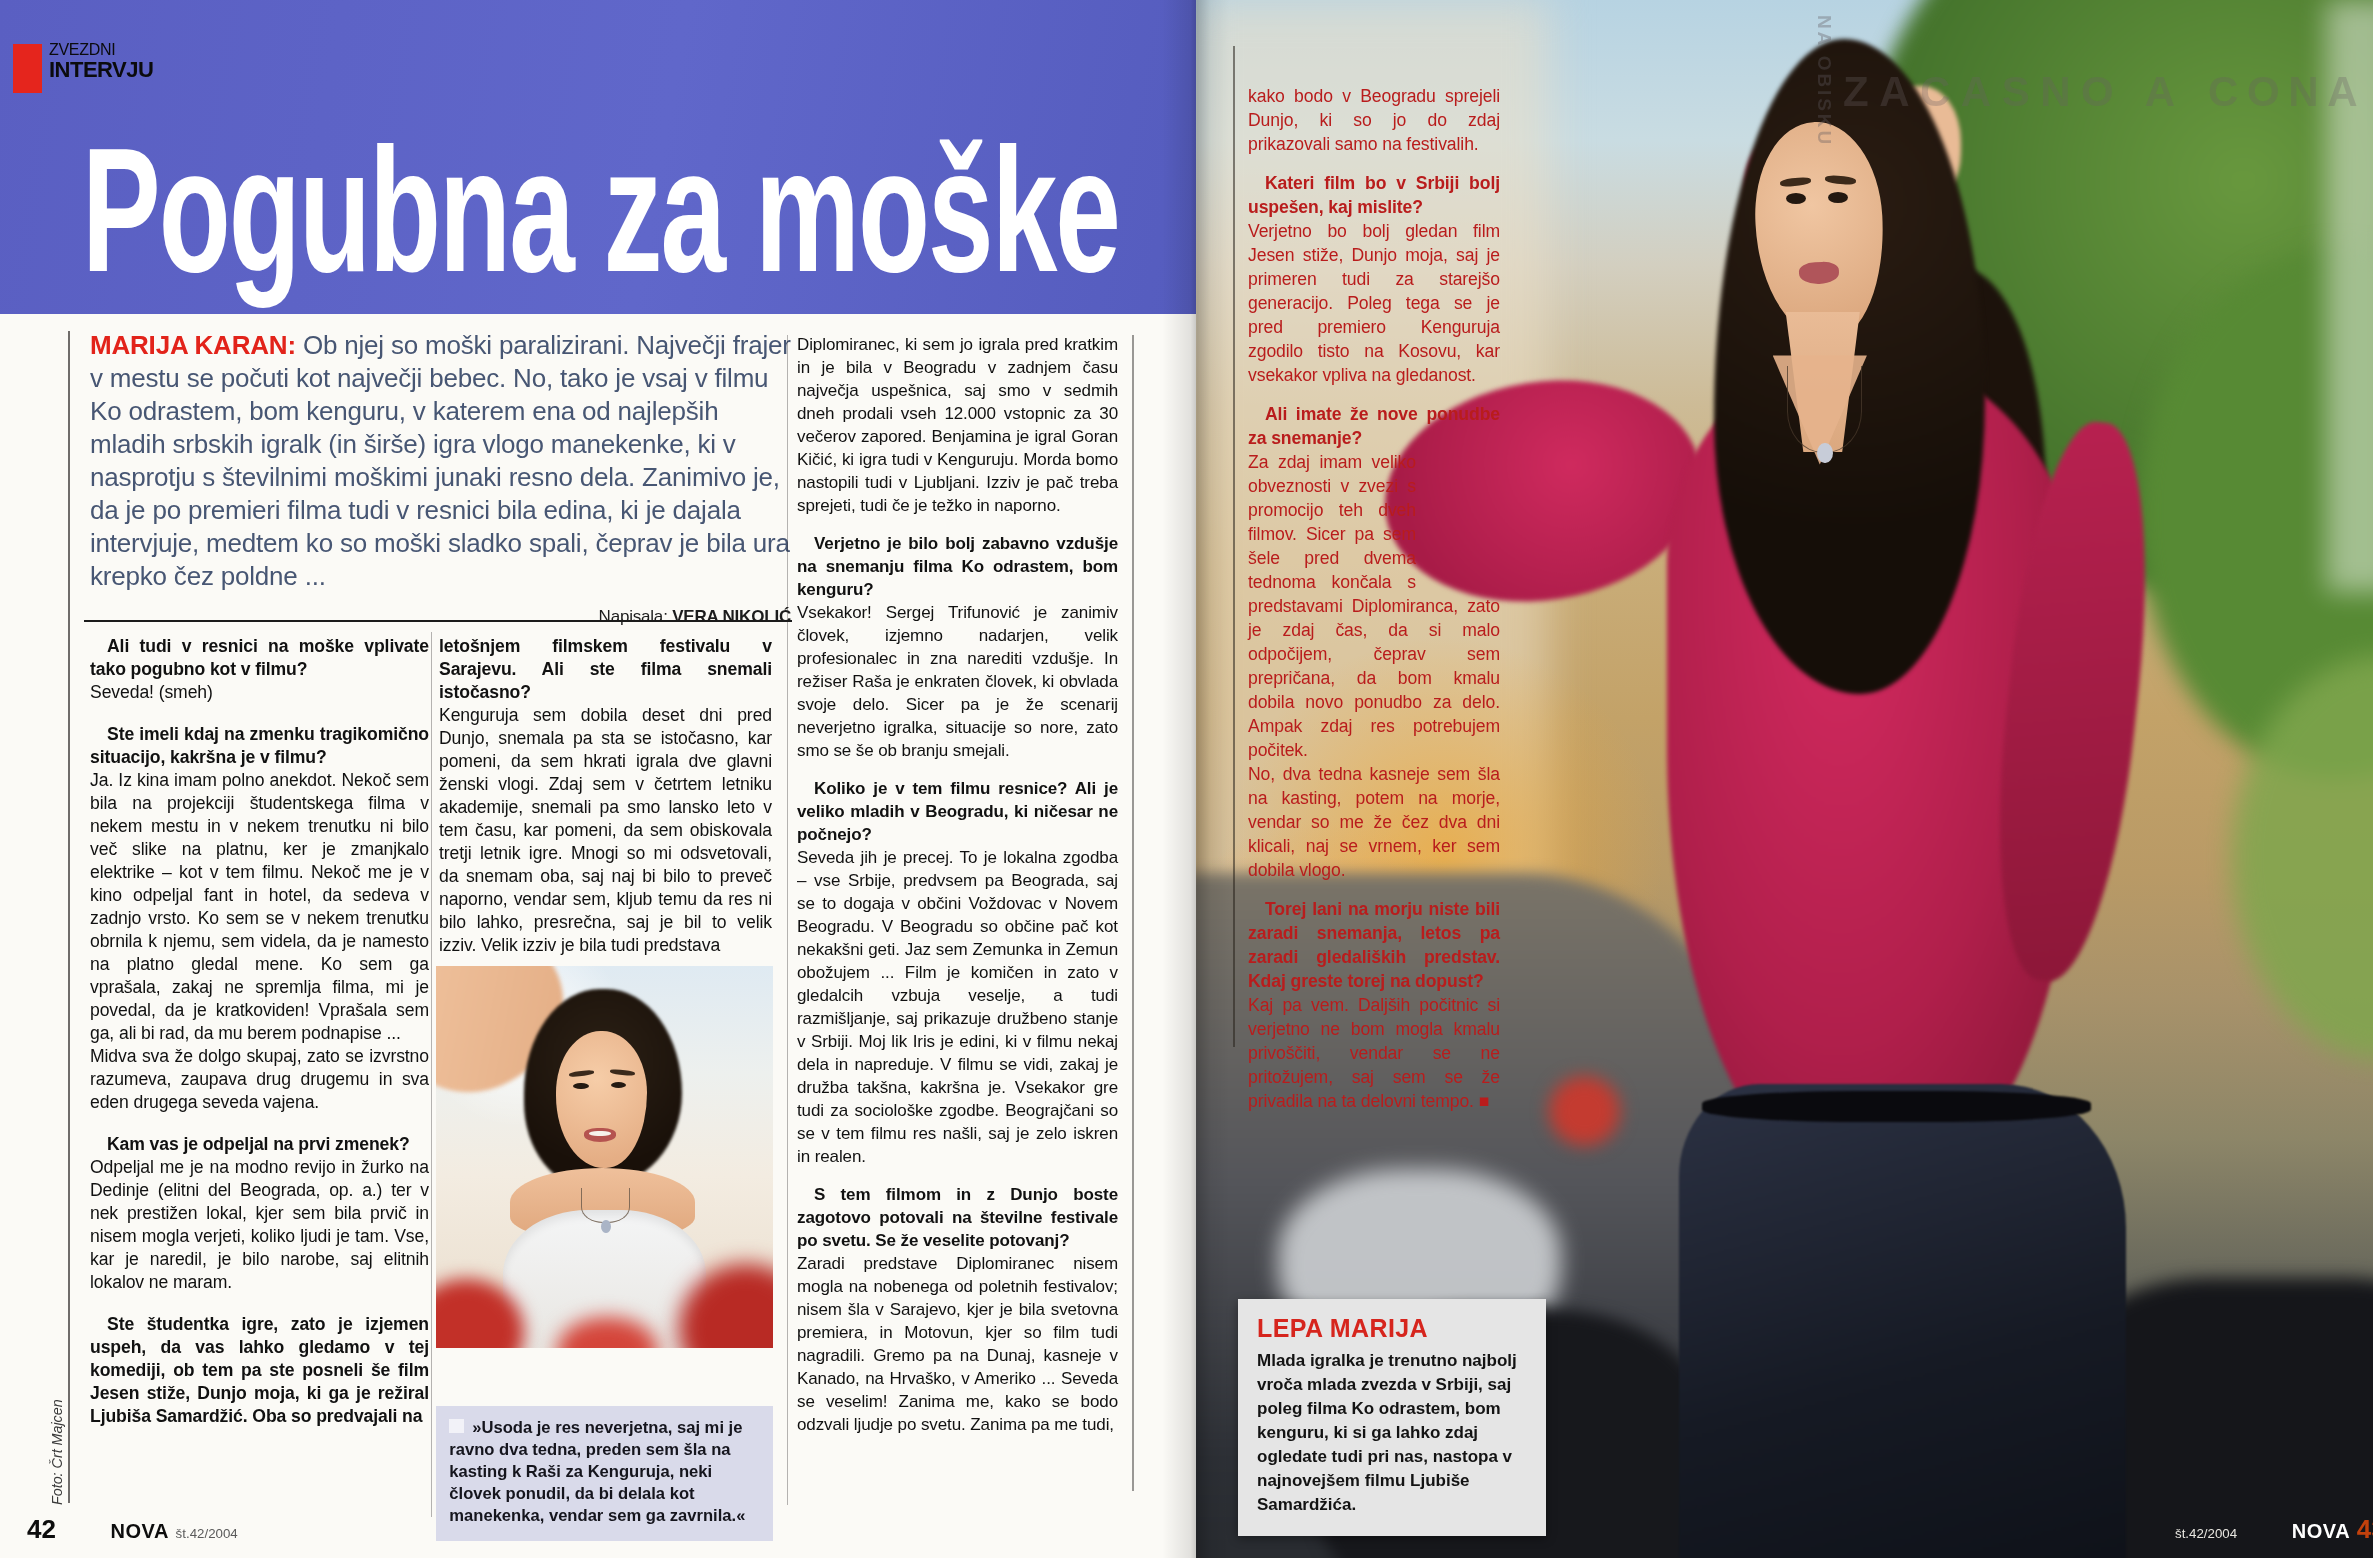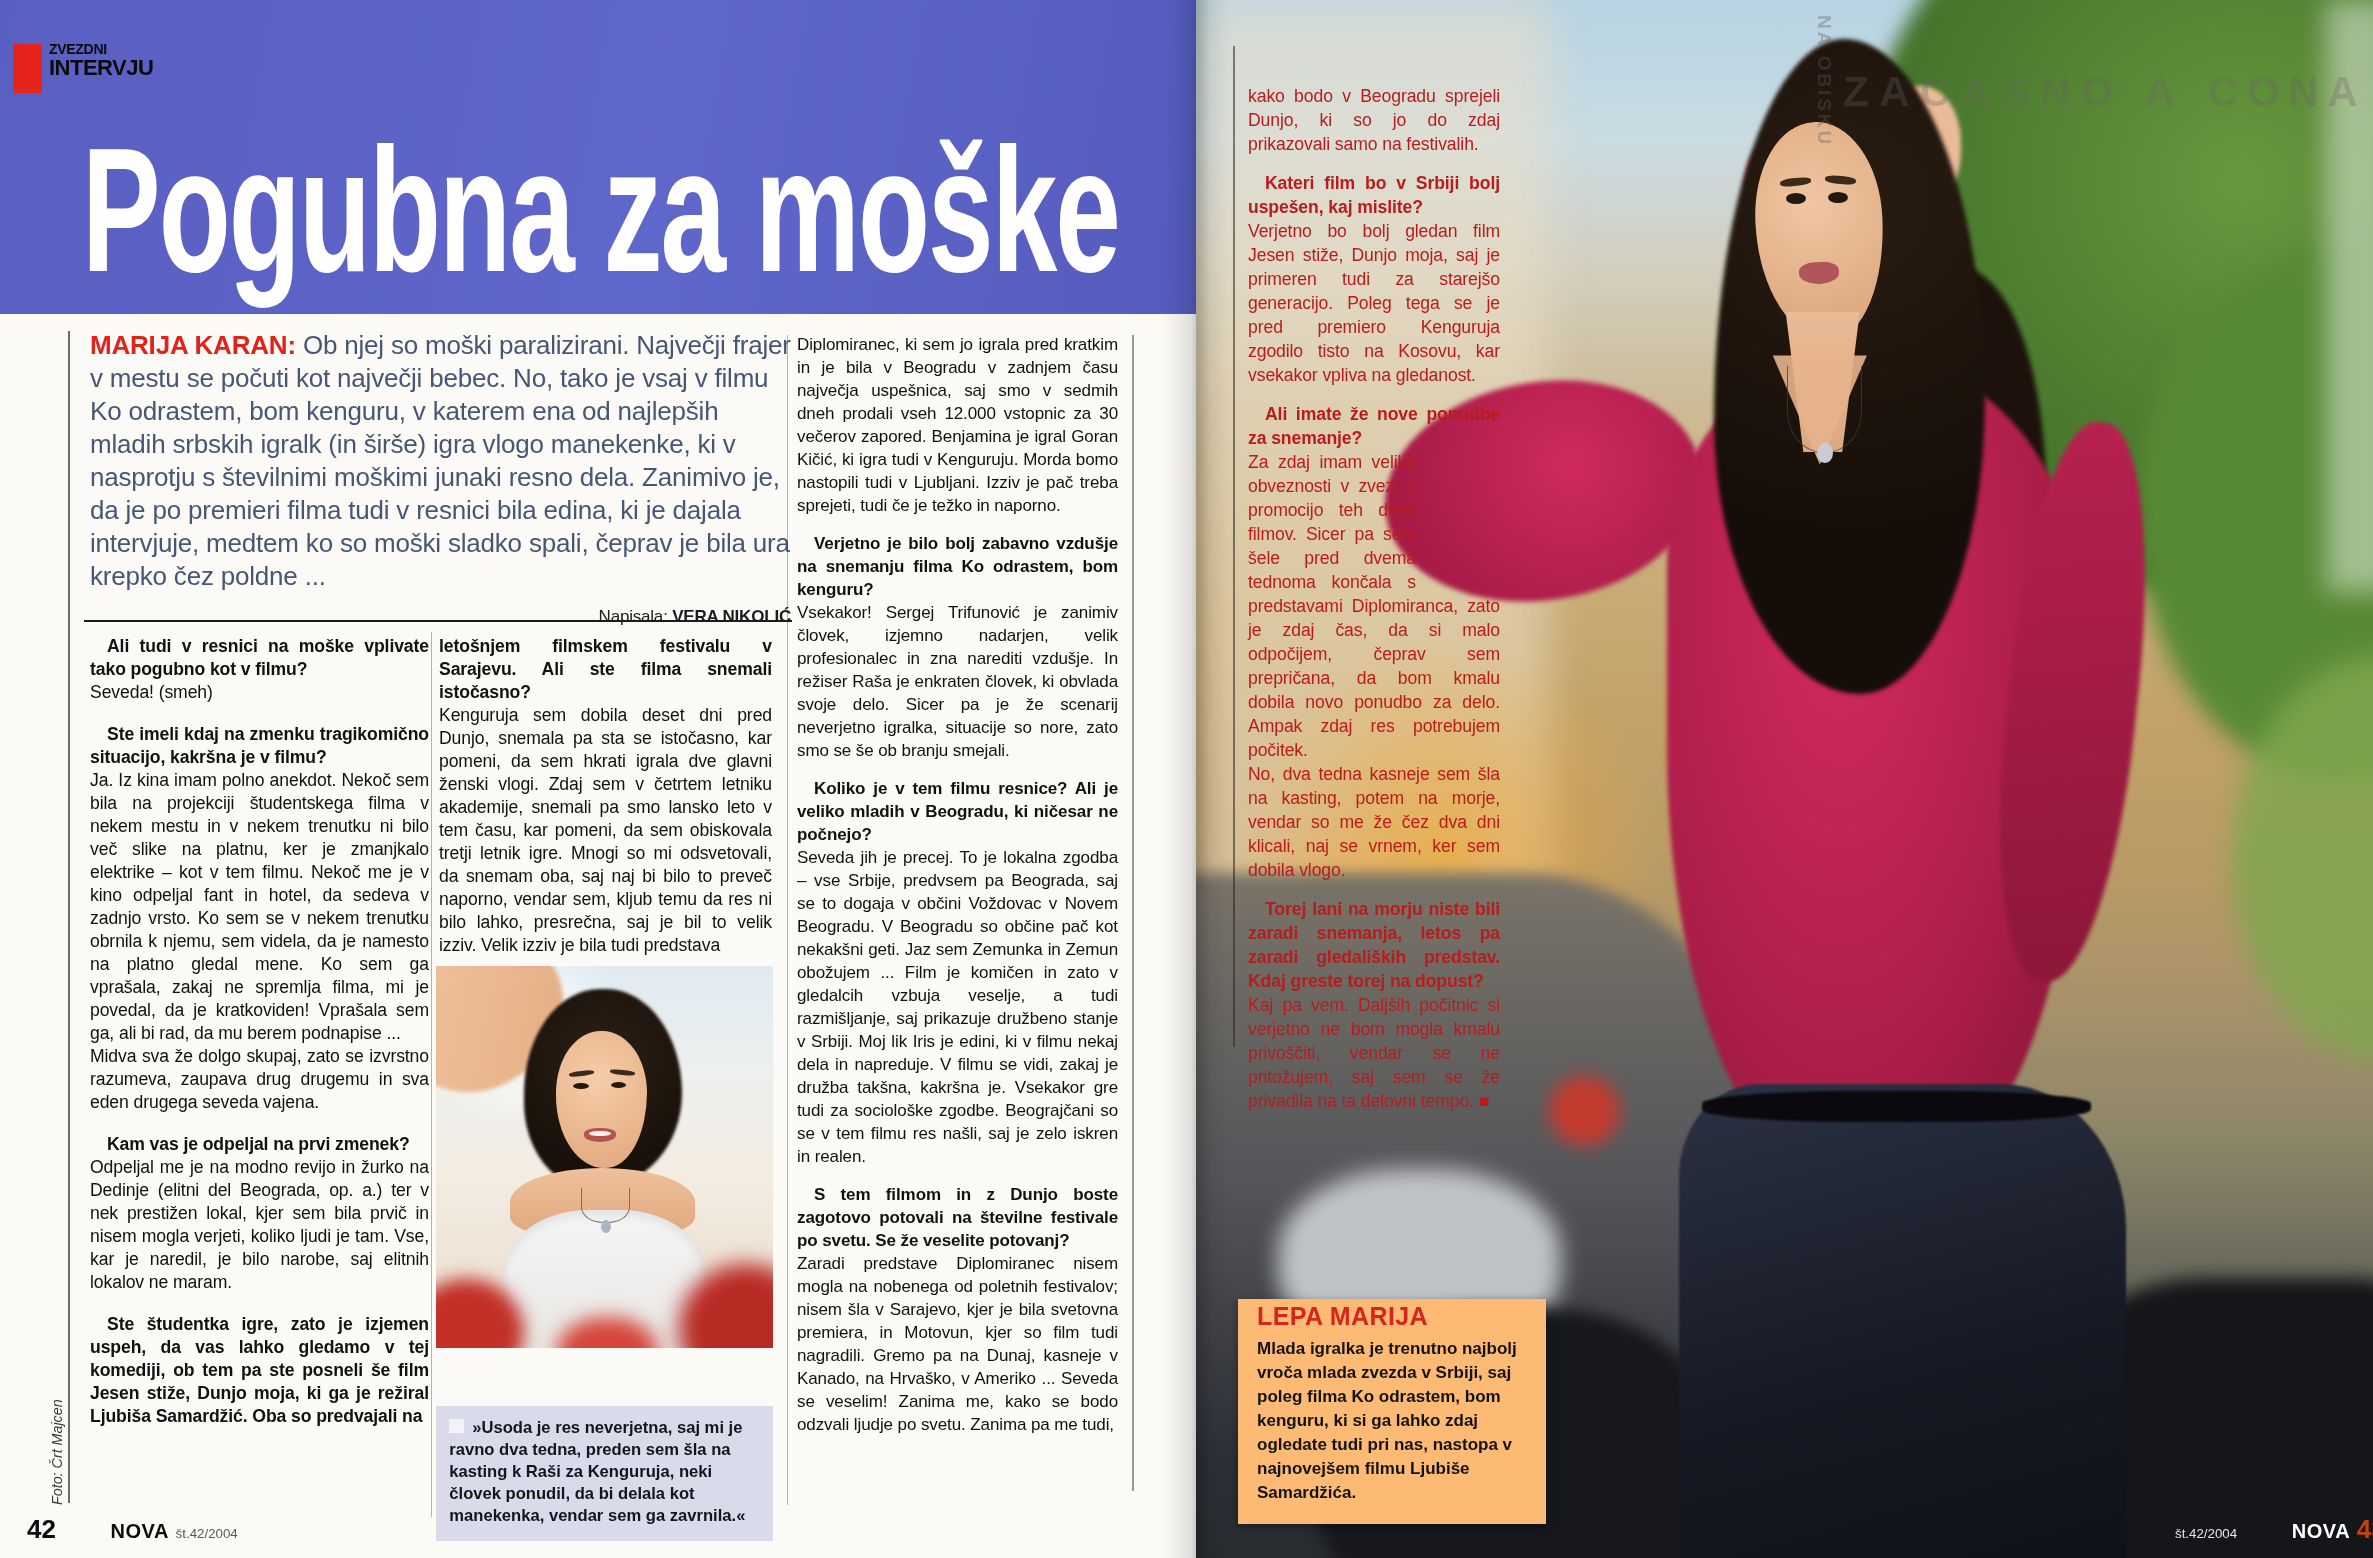--- a/index.html
+++ b/index.html
@@ -3,21 +3,21 @@
 <meta charset="utf-8">
 <style>
   html,body{margin:0;padding:0;background:#888;}
   .spread{position:relative;width:2373px;height:1559px;background:#fbfaf6;overflow:hidden;
           font-family:"Liberation Sans",sans-serif;color:#111;}
   
   .band{position:absolute;left:0;top:0;width:1196px;height:314px;
         background:linear-gradient(100deg,#5a5fc2 0%,#6067ca 55%,#555cbe 100%);}
   .kicker-box{position:absolute;left:13.3px;top:44px;width:28.5px;height:49px;background:#e5251d;}
   .kicker{position:absolute;left:49px;top:42px;line-height:1.04;color:#0b0b0d;}
-  .kicker .k1{font-size:14px;font-weight:bold;letter-spacing:-0.3px;display:block;}
+  .kicker .k1{font-size:16px;font-weight:normal;letter-spacing:-0.3px;display:block;}
   .kicker .k2{font-size:22px;font-weight:bold;letter-spacing:-0.5px;display:block;}
   .main-title{position:absolute;left:82px;top:122px;font-size:176px;line-height:176px;
         font-weight:bold;color:#fff;white-space:nowrap;letter-spacing:-2.9px;
         transform:scaleX(.67);transform-origin:left top;}
   .intro{position:absolute;left:90px;top:329px;width:701px;font-size:26px;line-height:33px;
         color:#475673;letter-spacing:-0.2px;}
   .intro .speaker{color:#e2231a;font-weight:bold;}
   .byline{text-align:right;font-size:17px;color:#1c1c1c;margin-top:6.7px;}
   .byline b{font-weight:bold;}
   .intro-rule{position:absolute;left:84px;top:620px;width:708px;height:1.9px;background:#1b1b1b;}
@@ -120,22 +120,22 @@
   .rightcol{left:1248px;top:84px;width:252px;font-size:17.6px;line-height:24px;z-index:5;color:#b91c1c;}
   .rightcol .q{margin-top:15px;}
   .rightcol-border{position:absolute;left:1233px;top:46px;width:1.9px;height:1001px;background:rgba(40,34,28,.55);z-index:5;}
   .a-wrap::before{content:"";float:right;width:84px;height:126px;}
   
   .ghost{position:absolute;font-weight:bold;z-index:4;}
   .ghost-h1{left:1843px;top:68px;font-size:42px;letter-spacing:10.5px;color:rgba(105,96,100,.30);}
   .ghost-h2{left:2208px;top:68px;font-size:42px;letter-spacing:8.6px;color:rgba(105,96,100,.30);}
   .ghost-v{left:1813px;top:15px;writing-mode:vertical-rl;font-size:19px;letter-spacing:2.9px;color:rgba(95,88,95,.35);}
   
-  .infobox{position:absolute;left:1238px;top:1299px;width:308px;background:#fdba74;
-        padding:3px 19px 19px;box-sizing:border-box;box-shadow:0 2.9px 9.5px rgba(0,0,0,.4);z-index:6;}
+  .infobox{position:absolute;left:1238px;top:1299px;width:308px;background:#e5e5e5;
+        padding:15px 19px 19px;box-sizing:border-box;box-shadow:0 2.9px 9.5px rgba(0,0,0,.4);z-index:6;}
   .infobox h3{margin:0 0 5.7px 0;font-size:25px;color:#d6251d;letter-spacing:0.4px;}
   .infobox p{margin:0;font-size:17px;line-height:24px;font-weight:bold;color:#131313;}
   
   .folio{position:absolute;top:1514px;display:flex;align-items:baseline;gap:6.7px;z-index:7;}
   .folio .num{font-size:26px;font-weight:bold;color:#0d0d0d;}
   .folio .brand{font-size:20px;font-weight:bold;letter-spacing:0.5px;color:#0d0d0d;padding-left:48px;}
   .folio .issue{font-size:13.3px;color:#5a5a5a;}
   .folio-left{left:27px;}
   .folio-right{left:2175px;}
   .folio-right .brand{color:#fff;}

